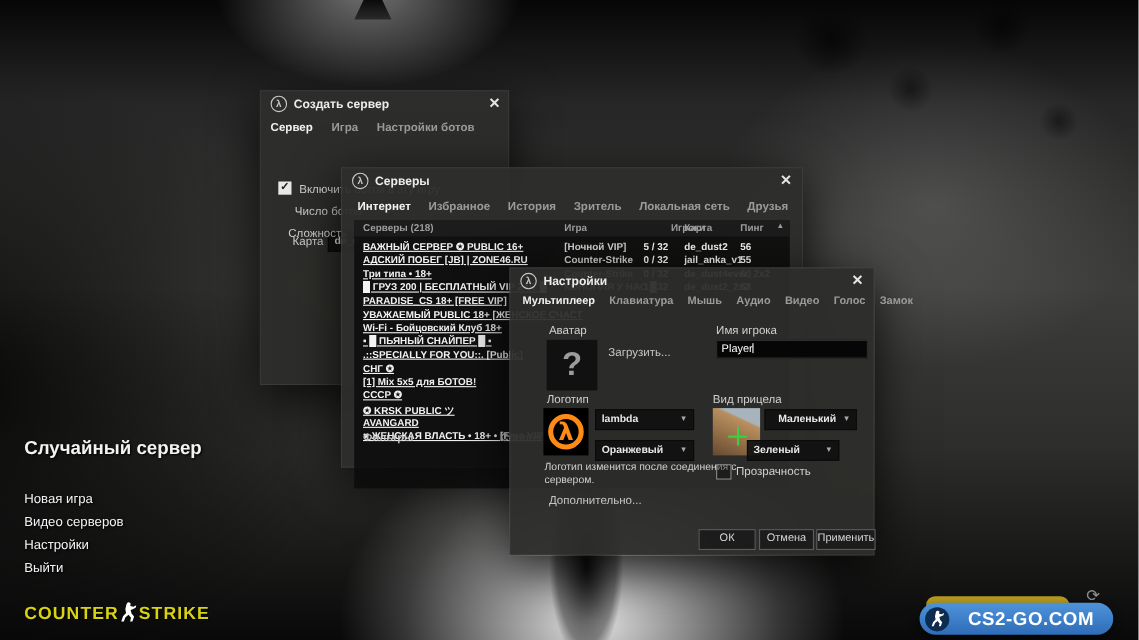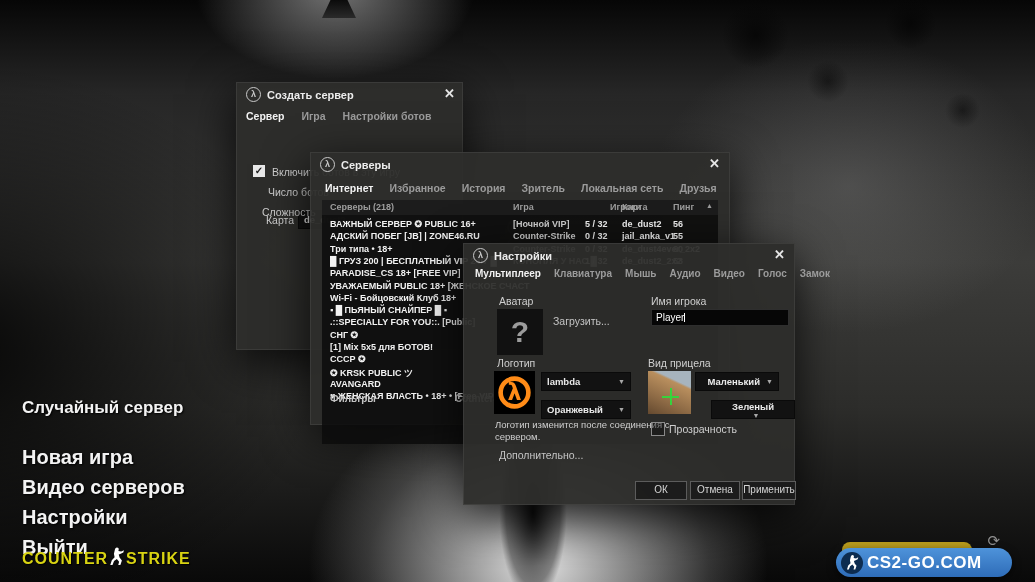--- a/index.html
+++ b/index.html
@@ -19,21 +19,21 @@
   }
   .silhouette{position:absolute;left:488px;top:408px;width:90px;height:174px;
     background:radial-gradient(ellipse 45px 120px at 50% 60%, rgba(0,0,0,.92), rgba(0,0,0,.4) 60%, transparent 75%);}
   .lamp{position:absolute;left:322px;top:0;width:34px;height:18px;
     background:linear-gradient(180deg,#0b0b0b,#2a2a2a);clip-path:polygon(25% 0,75% 0,100% 100%,0 100%);}
 
   
   .menu{position:absolute;left:22px;top:398px;color:#f3f3f3;}
   .menu-random{font-size:17px;font-weight:bold;text-shadow:1px 1px 2px #000;}
   .menu-items{position:absolute;top:48px;left:0;width:220px;}
-  .menu-item{font-size:20px;font-weight:bold;margin-bottom:7px;text-shadow:1px 1px 2px #000;cursor:pointer;white-space:nowrap;}
+  .menu-item{font-size:12px;font-weight:normal;margin-bottom:7px;text-shadow:1px 1px 2px #000;cursor:pointer;white-space:nowrap;}
   .cs-logo{position:absolute;left:22px;top:547px;display:flex;align-items:center;gap:1px;
     font-weight:bold;font-size:16px;letter-spacing:1px;color:#d8d312;text-shadow:1px 1px 1px #000;}
   .cs-logo svg{margin:0 1px;}
 
   
   .win{position:absolute;background:rgba(45,45,43,.95);
     box-shadow:0 12px 42px rgba(0,0,0,.78), inset 0 0 0 1px rgba(255,255,255,.07);}
   .win-title{position:absolute;top:5px;left:10px;display:flex;align-items:center;gap:6px;
     font-size:11px;font-weight:bold;color:#ececec;}
   .win-icon{width:13px;height:13px;border:1px solid #c9c9c9;border-radius:50%;
@@ -67,21 +67,21 @@
   #win-servers .win-close{right:10px;}
   #win-servers .tabs{left:15px;top:30px;gap:16px;}
   .list-panel{position:absolute;left:12px;top:48px;width:396px;height:346px;height:344px;
     width:396px;background:rgba(12,12,12,.85);}
   .list-head{position:absolute;left:0;top:0;width:100%;height:15px;background:rgba(30,30,30,.9);
     font-size:9px;color:#9d9d9d;font-weight:bold;}
   .list-head span{position:absolute;top:2px;}
   .srow{position:absolute;left:0;width:100%;height:12px;cursor:pointer;}
   .srow span{position:absolute;top:0;font-size:9px;font-weight:bold;color:#f2f2f2;white-space:nowrap;}
   .srow .c-game{color:#cfcfcf;}
-  .c-name{left:8px;}  .c-game{left:191px;} .c-pl{left:263px;} .c-map{left:300px;} .c-ping{left:351px;}
+  .c-name{left:8px;text-decoration:underline;}  .c-game{left:191px;} .c-pl{left:263px;} .c-map{left:300px;} .c-ping{left:351px;}
   .filters-row{position:absolute;left:12px;font-size:10px;font-weight:bold;color:#c3c3c3;}
 
   
   #win-settings{left:463px;top:243px;width:332px;height:262px;z-index:30;}
   #win-settings .win-close{right:10px;}
   #win-settings .tabs{left:12px;top:25px;gap:13px;font-size:10px;}
   .avatar-box{position:absolute;left:34px;top:66px;width:46px;height:46px;background:rgba(14,14,14,.9);
     color:#9c9c9c;font-size:30px;font-weight:bold;text-align:center;line-height:46px;}
   .name-input{position:absolute;left:188px;top:66px;width:128px;height:15px;background:rgba(4,4,4,.95);
     border:1px solid #2e2e2e;color:#fff;font-size:10px;padding:0 4px;line-height:15px;cursor:text;}
@@ -91,21 +91,21 @@
   .xhair-box{position:absolute;left:185px;top:128px;width:43px;height:43px;position:absolute;overflow:hidden;
     background:linear-gradient(205deg,#a7b4be 0%,#a7b4be 26%,#b98f5e 30%,#8d6a45 68%,#64492f 100%);}
   .xh{position:absolute;background:#37d23c;}
   .note{position:absolute;left:32px;font-size:9.5px;color:#cfcfcf;white-space:nowrap;}
 
   
   .badge-wrap{position:absolute;left:832px;top:530px;width:190px;height:50px;z-index:40;}
   .badge-refresh{position:absolute;right:22px;top:2px;font-size:15px;color:#8f8f8f;}
   .badge-gold{position:absolute;left:10px;top:12px;width:130px;height:16px;border-radius:8px;background:#b79a1c;}
   .badge{position:absolute;left:4px;top:18px;width:176px;height:29px;border-radius:15px;
-    background:linear-gradient(180deg,#4e93da,#2e6cb8);display:flex;align-items:center;gap:4px;padding-left:5px;box-sizing:border-box;
+    background:linear-gradient(180deg,#4e93da,#2e6cb8);display:flex;align-items:center;gap:17px;padding-left:5px;box-sizing:border-box;
     box-shadow:0 3px 8px rgba(0,0,0,.6);cursor:pointer;}
   .badge-circ{width:22px;height:22px;border-radius:50%;background:#0d2c50;display:flex;align-items:center;justify-content:center;flex:0 0 auto;}
   .badge-text{color:#fff;font-weight:bold;font-size:17px;letter-spacing:.5px;}
 </style>
 </head>
 <body>
 
 <div class="lamp"></div>
 <div class="silhouette"></div>
 
@@ -352,21 +352,21 @@
 
   <span class="lbl" style="left:185px;top:114px;">Вид прицела</span>
   <div class="xhair-box">
     <span class="xh" style="left:14px;top:25px;width:17px;height:2px;"></span>
     <span class="xh" style="left:22px;top:17px;width:2px;height:17px;"></span>
   </div>
   <div class="combo" style="left:232px;top:129px;width:72px;justify-content:flex-end;">
     <span class="ct">Маленький</span>
     <span class="arr">▼</span>
   </div>
-  <div class="combo" style="left:248px;top:157px;width:72px;flex-direction:column;">
+  <div class="combo" style="left:216px;top:157px;width:72px;">
     <span class="ct">Зеленый</span>
     <span class="arr">▼</span>
   </div>
   <span class="cbx empty" style="left:188px;top:179px;"></span>
   <span class="lbl" style="left:206px;top:180px;">Прозрачность</span>
 
   <div class="btn" style="left:172px;top:238px;width:50px;">ОК</div>
   <div class="btn" style="left:227px;top:238px;width:48px;">Отмена</div>
   <div class="btn" style="left:279px;top:238px;width:52px;">Применить</div>
 </div>

